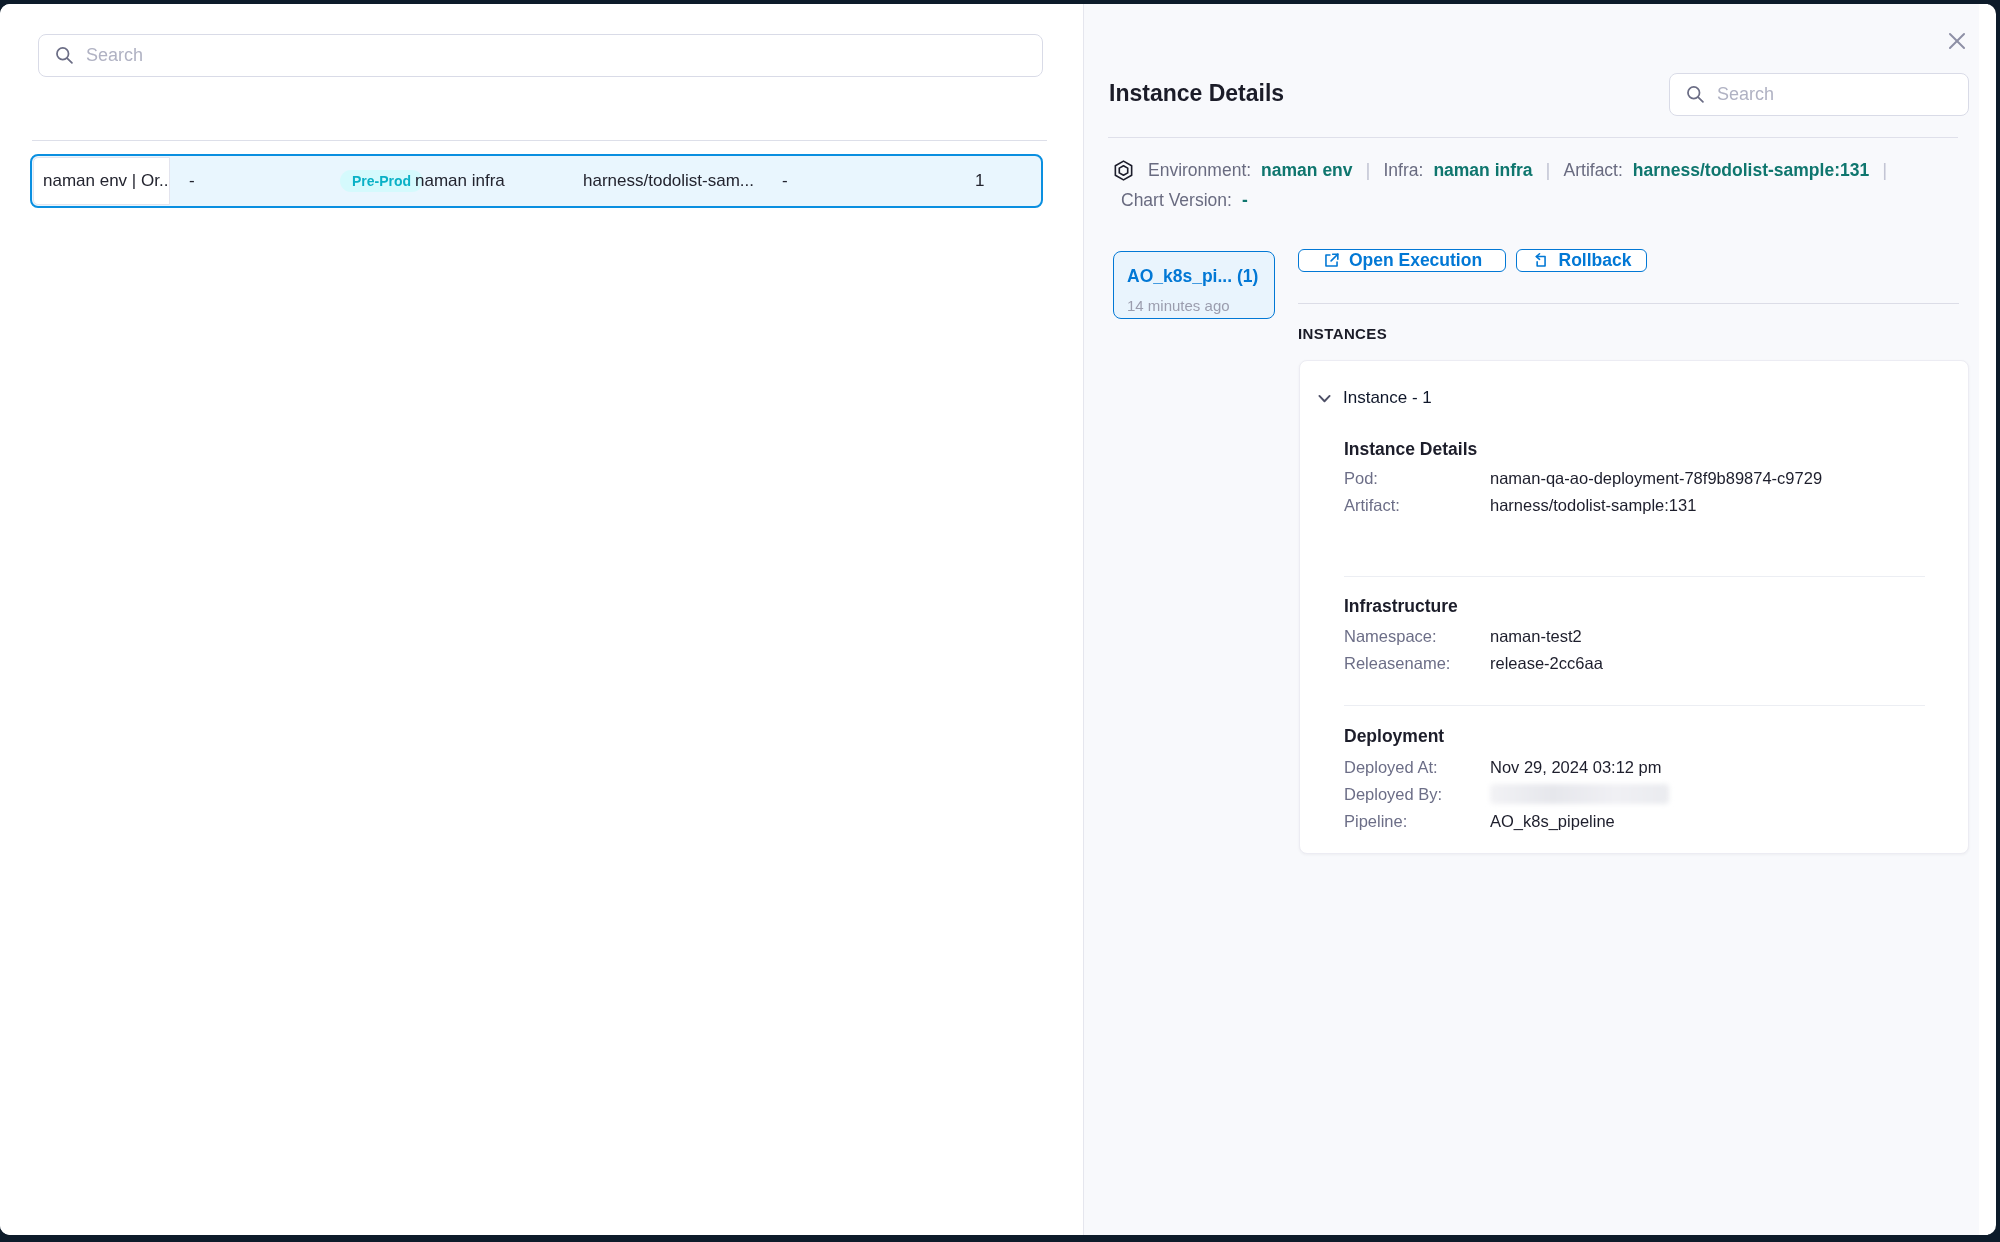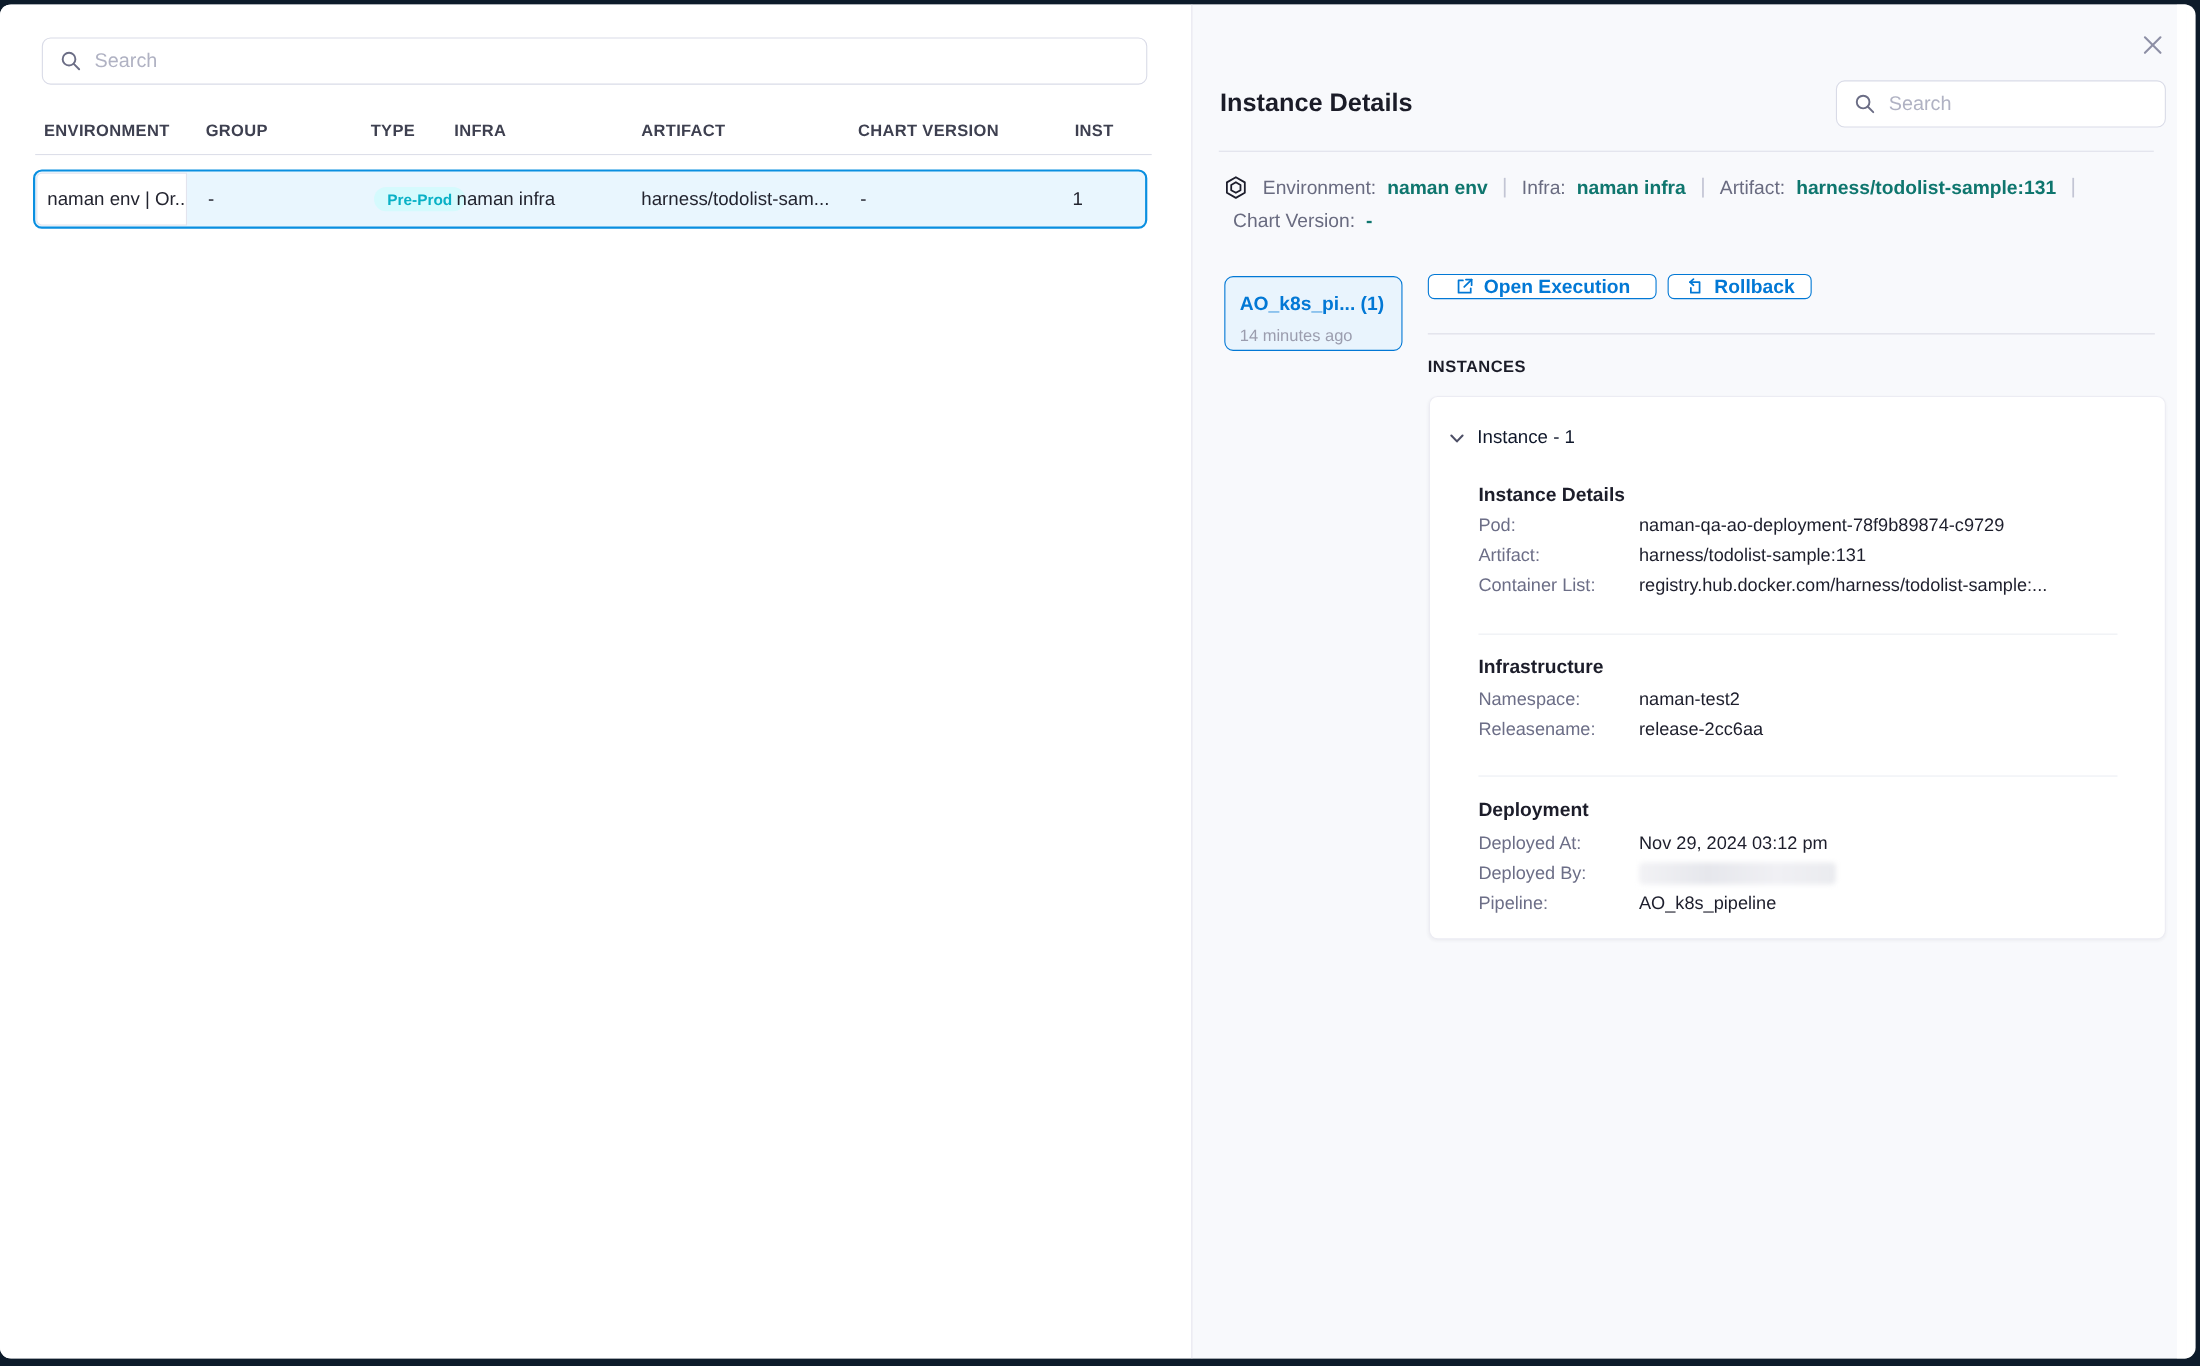--- a/index.html
+++ b/index.html
@@ -114,29 +114,20 @@
   <div class="left-panel">
 
     <div class="searchbox lp-search">
       <svg width="21" height="21" viewBox="0 0 24 24" fill="none" stroke="#6b6d85" stroke-width="2" stroke-linecap="round">
         <circle cx="10" cy="10" r="6.6"></circle>
           <line x1="15.2" y1="15.2" x2="20.5" y2="20.5"></line>
       </svg>
       <input type="text" placeholder="Search" style="">
     </div>
 
-    <div class="table-header">
-      <span style="left:2px">ENVIRONMENT</span>
-      <span style="left:149px">GROUP</span>
-      <span style="left:299px">TYPE</span>
-      <span style="left:375px">INFRA</span>
-      <span style="left:545px">ARTIFACT</span>
-      <span style="left:742px">CHART VERSION</span>
-      <span style="left:939px">INST</span>
-    </div>
     <div class="header-divider"></div>
 
     <div class="env-row">
       <div class="env-chip">naman env | Or...</div>
       <div class="cell" style="left:157px">-</div>
       <div class="cell" style="left:308px">
         <span class="badge-preprod">Pre-Prod</span>
       </div>
       <div class="cell" style="left:383px">naman infra</div>
       <div class="cell" style="left:551px">harness/todolist-sam...</div>
@@ -230,24 +221,20 @@
 
       <div class="sec-heading" style="top:78px">Instance Details</div>
       <div class="field" style="top:108px">
         <span class="flabel">Pod:</span>
         <span class="fvalue">naman-qa-ao-deployment-78f9b89874-c9729</span>
       </div>
       <div class="field" style="top:135px">
         <span class="flabel">Artifact:</span>
         <span class="fvalue">harness/todolist-sample:131</span>
       </div>
-      <div class="field" style="top:162px">
-        <span class="flabel">Container List:</span>
-        <span class="fvalue">registry.hub.docker.com/harness/todolist-sample:...</span>
-      </div>
 
       <div class="card-divider" style="top:215px"></div>
 
       <div class="sec-heading" style="top:235px">Infrastructure</div>
       <div class="field" style="top:266px">
         <span class="flabel">Namespace:</span>
         <span class="fvalue">naman-test2</span>
       </div>
       <div class="field" style="top:293px">
         <span class="flabel">Releasename:</span>

